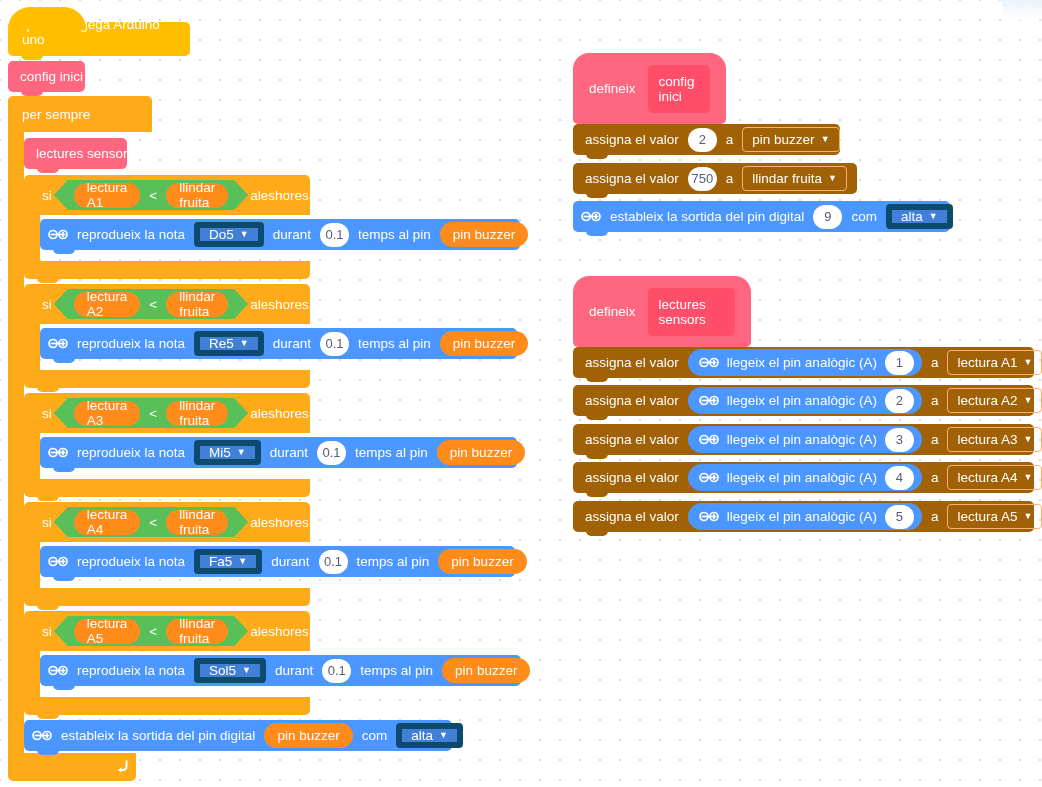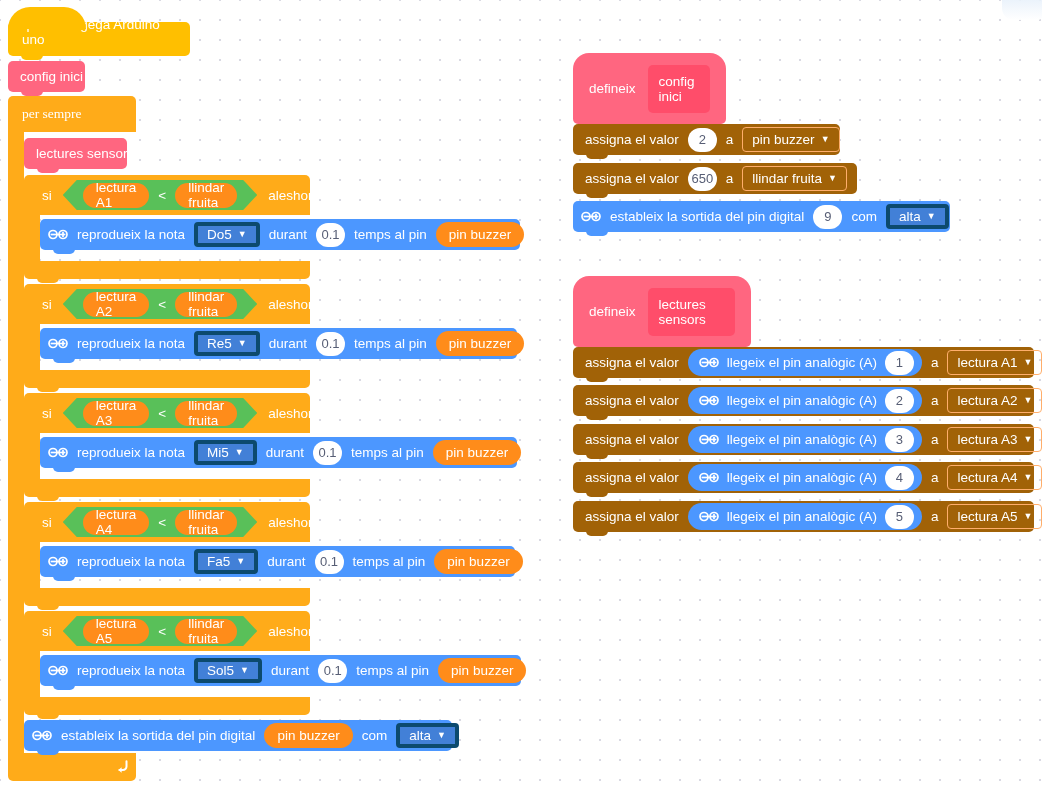--- a/index.html
+++ b/index.html
@@ -69,39 +69,39 @@
   .num {
     display:inline-flex; align-items:center; justify-content:center;
     background:#fff; color:#575E75; border-radius:999px;
     min-width:29px; height:24px; padding:0 9px; font-size:13px;
   }
   .drop {
     display:inline-flex; align-items:center; gap:6px;
     height:25px; padding:0 9px; border-radius:4px;
     font-size:13.5px; color:#fff;
   }
-  .drop.on-blue   { background:#4280D7; border:4px solid #0c4a6e; }
+  .drop.on-blue   { background:#4280D7; border:6px solid #0c4a6e; }
   .drop.on-orange { background:transparent; border:1px solid #FFAE6B; }
   .drop .caret { font-size:9px; line-height:1; }
 
   
   .hexwrap { position:relative; display:inline-flex; align-items:center; }
   .hex {
     display:inline-flex; align-items:center; gap:9px;
     background:#59C059; color:#fff; height:30px;
     padding:0 16px;
     clip-path: polygon(14px 0, 100% 0, calc(100% - 14px) 100%, 0 100%);
   }
   .hex.sym { clip-path: polygon(14px 0, calc(100% - 14px) 0, 100% 50%, calc(100% - 14px) 100%, 14px 100%, 0 50%); padding:0 20px; }
 
   
   .cblock { position:absolute; }
   .cblock .c-top {
     background:#FFAB19; border-radius:5px 5px 0 0;
-    height:40px; display:flex; align-items:center; gap:11px;
+    height:40px; display:flex; align-items:center; gap:2px;
     padding:0 14px 0 18px; color:#fff; font-size:13.5px;
   }
   .cblock .c-left { background:#FFAB19; width:16px; }
   .cblock .c-bot  { background:#FFAB19; height:18px; border-radius:0 0 5px 5px; position:relative; }
   .cblock .c-bot:after{
     content:""; position:absolute; left:13px; bottom:-4px; width:22px; height:5px;
     border-radius:0 0 5px 5px; background:#FFAB19;
   }
   .cblock .c-body { display:flex;justify-content:flex-end; }
 
@@ -127,22 +127,22 @@
 <div class="corner-panel"></div>
 
 <div class="hat" style="left:8px; top:22px; width:182px; height:34px;">
   <span>quan s'engega Arduino uno</span>
 </div>
 
 <div class="blk stack c-myblock" style="left:8px; top:61px; width:77px;">
   <span>config inici</span>
 </div>
 
-<div style="position:absolute; left:8px; top:96px; width:128px; height:36px; background:#FFAB19; border-radius:5px 5px 0 0;
-            display:flex; align-items:center; padding:0 14px; color:#fff; font-size:13.5px;font-family:Liberation Serif, serif;">
+<div style="position:absolute; left:8px; top:96px; width:144px; height:36px; background:#FFAB19; border-radius:5px 5px 0 0;
+            display:flex; align-items:center; padding:0 14px; color:#fff; font-size:13.5px;">
   <span>per sempre</span>
 </div>
 
 <div style="position:absolute; left:8px; top:132px; width:16px; height:621px; background:#FFAB19;"></div>
 
 <div style="position:absolute; left:8px; top:753px; width:128px; height:28px; background:#FFAB19; border-radius:0 0 5px 5px;"></div>
 <div class="loop-arrow" style="left:113px; top:758px;">
   <svg width="18" height="18" viewBox="0 0 18 18" aria-hidden="true">
     <path d="M13.5 3.2v5.2a3.6 3.6 0 0 1-3.6 3.6H6.4" fill="none" stroke="#fff" stroke-width="2" stroke-linecap="round"></path>
     <path d="M8.6 9.2 5.4 12l3.2 2.8z" fill="#fff"></path>
@@ -389,21 +389,21 @@
   <span class="num">2</span>
   <span>a</span>
   <span class="drop on-orange">
     <span>pin buzzer</span>
       <span class="caret">▼</span>
   </span>
 </div>
 
 <div class="blk stack c-data" style="left:573px; top:163px; width:284px; gap:9px;">
   <span>assigna el valor</span>
-  <span class="num">650</span>
+  <span class="num">750</span>
   <span>a</span>
   <span class="drop on-orange">
     <span>llindar fruita</span>
       <span class="caret">▼</span>
   </span>
 </div>
 
 <div class="blk stack c-arduino" style="left:573px; top:201px; width:377px; gap:9px;">
   <span class="ard">
     <svg width="20" height="11" viewBox="0 0 20 11">

